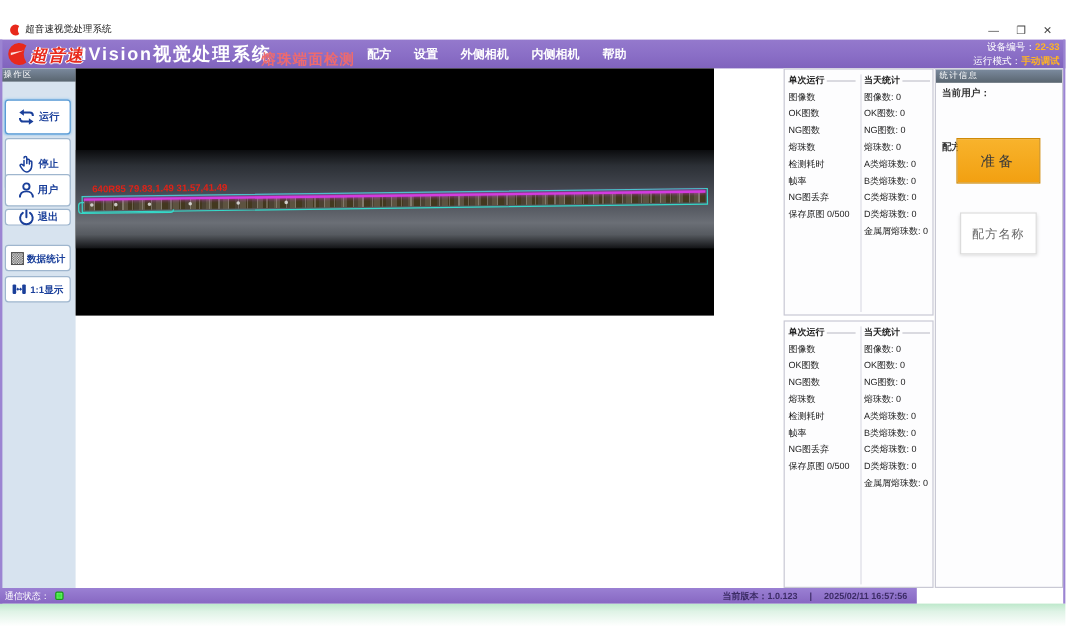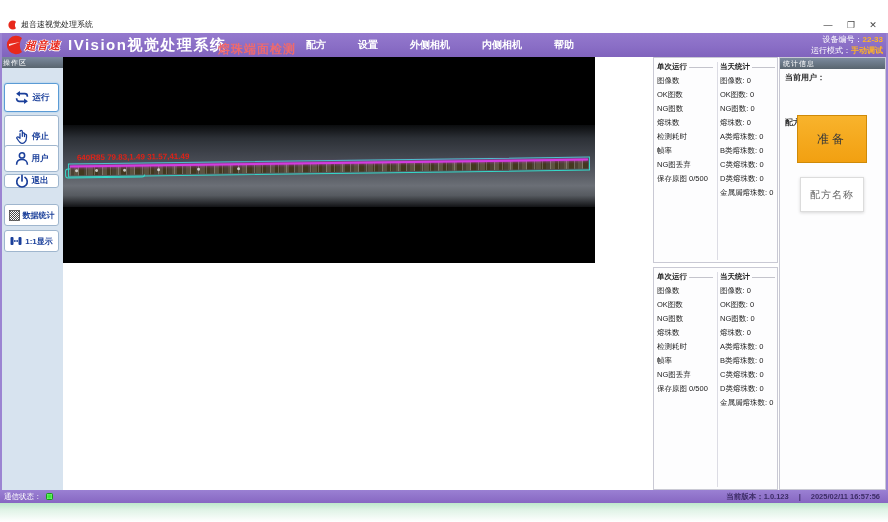--- a/index.html
+++ b/index.html
@@ -10,25 +10,25 @@
   .titlebar { position:absolute; left:0; top:17px; width:888px; height:16px; background:#fff; }
   .tb-icon { position:absolute; left:7px; top:3px; width:10px; height:10px; }
   .tb-title { position:absolute; left:21px; top:0; font-size:8px; line-height:16px; color:#222; }
   .tb-btn { position:absolute; top:0; width:20px; height:16px; text-align:center; font-size:9px; line-height:16px; color:#444; cursor:default; }
   .tb-min { right:50px; } .tb-max { right:27px; } .tb-close { right:5px; }
 
   
   .appheader { position:absolute; left:0; top:33px; width:888px; height:24px;
     background:linear-gradient(180deg,#9479cd 0%,#8a6ec6 55%,#8063bd 100%); }
   .logo-swoosh { position:absolute; left:4px; top:2px; width:20px; height:20px; }
-  .brand { position:absolute; left:25px; top:5px; font-size:11px; font-weight:bold; font-style:italic;
+  .brand { position:absolute; left:25px; top:5px; font-size:14px; font-weight:bold; font-style:italic;
     color:#e8291c; text-shadow:0 0 1px #fff, 0 1px 0 #fff, 1px 0 0 #fff, -1px 0 0 #fff; letter-spacing:1px; }
   .app-title { position:absolute; left:68px; top:3px; font-size:15px; font-weight:bold; color:#fff; letter-spacing:1.5px; }
   .subtitle { position:absolute; left:218px; top:8px; font-size:12px; font-weight:bold; color:#ee6a6e; letter-spacing:1px; }
-  .menu { position:absolute; left:306px; top:0; height:24px; display:flex; align-items:center; gap:32px;justify-content:center; }
+  .menu { position:absolute; left:306px; top:0; height:24px; display:flex; align-items:center; gap:19px;justify-content:center; }
   .menu-item { font-size:10px; font-weight:bold; color:#fff; cursor:default; white-space:nowrap; }
   .hdr-info { position:absolute; right:5px; top:1px; font-size:8px; line-height:11px; text-align:right; white-space:nowrap; }
   .hdr-info .lbl { color:#fff; }
   .hdr-info .val { color:#ffb424; font-weight:bold; }
 
   
   .frame-left  { position:absolute; left:0; top:33px; width:2px; height:470px; background:#9b84d2; z-index:6; }
   .frame-right { position:absolute; left:886px; top:33px; width:2px; height:470px; background:#9b84d2; z-index:6; }
 
   
@@ -80,29 +80,29 @@
   .group-title { display:flex; align-items:center; gap:2px; font-size:7.5px; color:#222; font-weight:bold; margin-bottom:2px; white-space:nowrap; }
   .group-title::after { content:""; flex:1; border-top:1px solid #c4c4cc; }
   .stat-row { font-size:7.5px; color:#222; line-height:14px; white-space:nowrap; }
 
   
   .info-panel { position:absolute; left:779px; top:57px; width:107px; height:433px; background:#fdfdfe; border:1px solid #c9c9d4; }
   .info-row { position:absolute; left:5px; font-size:8px; font-weight:bold; color:#333; white-space:nowrap; }
   .row-user { top:14px; }
   .row-recipe { top:27px;margin-top:32px; }
   .info-val { color:#16336e; font-weight:bold; }
-  .btn-ready { position:absolute; left:17px; top:57px; width:70px; height:48px;
+  .btn-ready { position:absolute; left:17px; top:57px; width:70px; height:38px;
     background:linear-gradient(180deg,#f8b32c,#f2a011); border:1px solid #cf8a08;
     display:flex; align-items:center; justify-content:center; font-size:12px; letter-spacing:3px; color:#3a3a3a; cursor:default; }
   .btn-datastats { position:absolute; left:20px; top:119px; width:64px; height:35px;
     background:#fff; border:1px solid #dcdcdc; box-shadow:0 1px 3px rgba(0,0,0,.15);
     display:flex; align-items:center; justify-content:center; font-size:10px; letter-spacing:1px; color:#666; cursor:default; }
 
   
-  .statusbar { position:absolute; left:0; top:490px; width:888px; height:13px;
+  .statusbar { position:absolute; left:0; top:490px; width:764px; height:13px;
     background:linear-gradient(180deg,#9a80d3 0%,#8767c2 100%); display:flex; align-items:center; z-index:7; }
   .sb-left { display:flex; align-items:center; gap:4px; padding-left:4px; }
   .sb-comm { font-size:7.5px; color:#fff; }
   .led { width:7px; height:7px; background:#35e635; border:1px solid #179a17; border-radius:1.5px; box-shadow:inset 0 0 2px #b8ffb8; }
   .sb-right { margin-left:auto; display:flex; align-items:center; gap:10px; padding-right:8px;
     font-size:7.5px; color:#3c2c66; font-weight:bold; }
 
   
   .desktop-strip { position:absolute; left:0; top:503px; width:888px; height:19px;
     background:linear-gradient(180deg,#bde8cb 0%,#dff3e6 35%,#ffffff 100%); }

